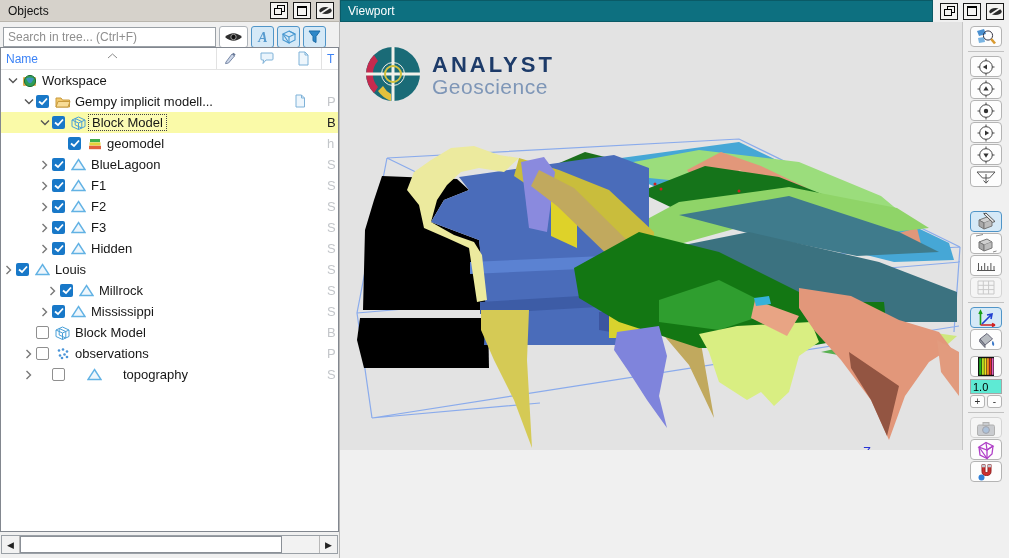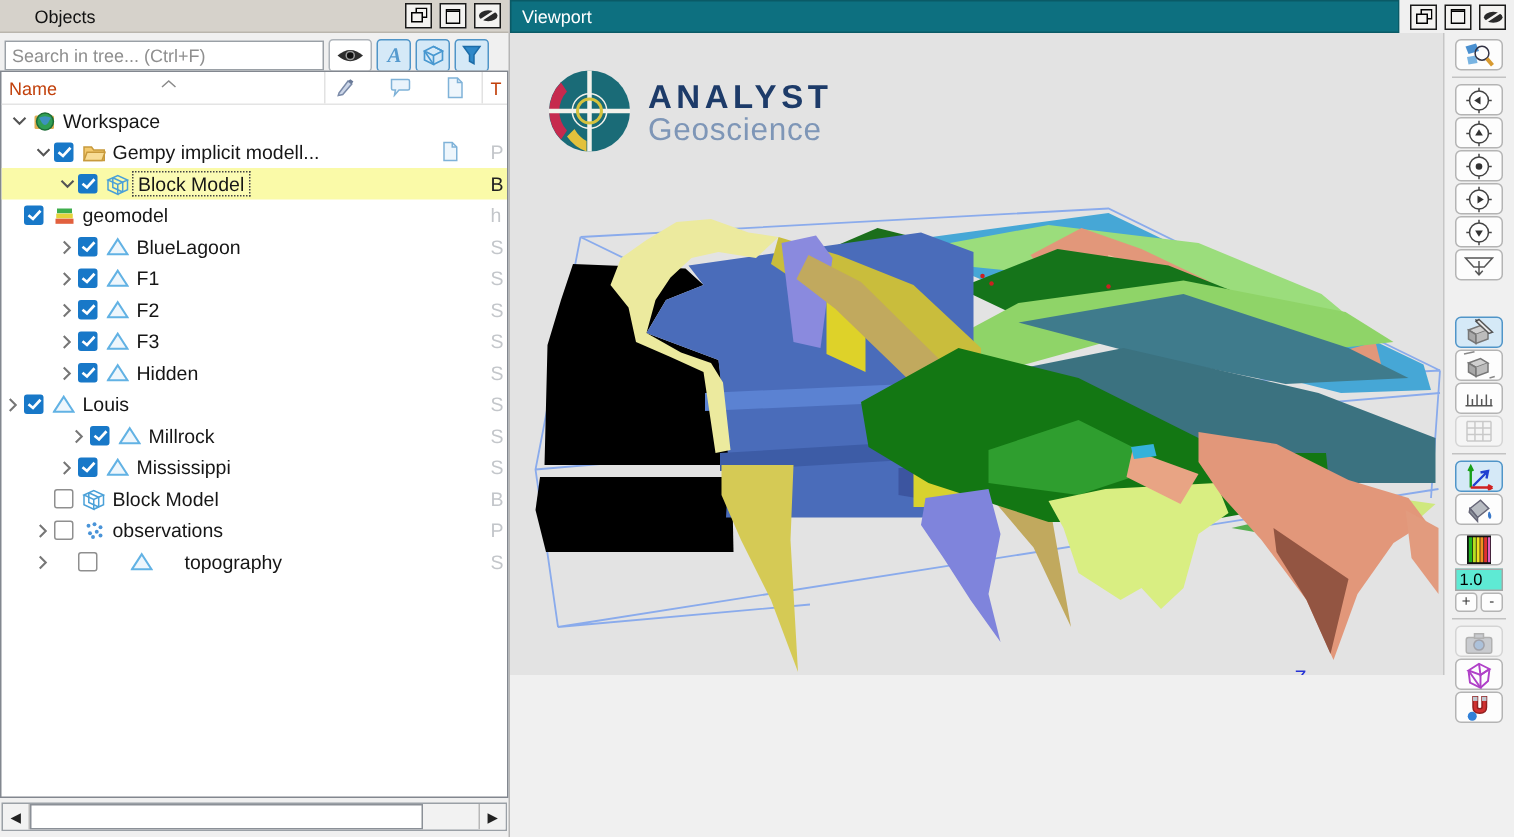--- a/index.html
+++ b/index.html
@@ -2,32 +2,32 @@
 <html><head>
 <meta charset="utf-8">
 <style>
   html,body{margin:0;padding:0;}
   body{width:1009px;height:558px;position:relative;overflow:hidden;
        background:#f0f0f0;font-family:"Liberation Sans",sans-serif;
        -webkit-font-smoothing:antialiased;}
   
   #left-panel{position:absolute;left:0;top:0;width:340px;height:558px;background:#f0f0f0;border-right:1px solid #b6b6b6;box-sizing:border-box;}
   .titlebar{height:22px;display:flex;align-items:center;box-sizing:border-box;}
-  #left-titlebar{background:#d6d2cb;border-bottom:1px solid #b9b5ad;padding-left:23px;}
+  #left-titlebar{background:#d6d2cb;border-bottom:1px solid #b9b5ad;padding-left:8px;}
   #left-titlebar .tb-title{font-size:12px;color:#111;flex:1;}
   .winbtn{width:18px;height:17px;border:1px solid #1a1a1a;background:#f4f3f1;margin-right:5px;display:flex;align-items:center;justify-content:center;box-sizing:border-box;}
   #search-row{height:25px;display:flex;align-items:center;padding:2px 3px;gap:3px;}
   #search-input{width:213px;height:20px;border:1px solid #9aa0a6;background:#fff;font-size:12px;padding:0 4px;box-sizing:border-box;font-family:"Liberation Sans",sans-serif;color:#333;}
   #search-input::placeholder{color:#8f8f8f;}
   .srchbtn{height:22px;border:1px solid #aeb4ba;border-radius:3px;background:#fff;display:flex;align-items:center;justify-content:center;box-sizing:border-box;}
   .srchbtn.wide{width:29px;}
   .srchbtn.sq{width:23px;}
   .srchbtn.active{background:#d5e9f7;border-color:#5095c8;}
   #tree-box{position:absolute;top:47px;left:0;width:339px;bottom:26px;background:#fff;border:1px solid #82878f;box-sizing:border-box;overflow:hidden;}
-  #tree-header{height:21px;border-bottom:1px solid #e4e4e4;position:relative;font-size:12px;color:#c2410c;}
+  #tree-header{height:21px;border-bottom:1px solid #e4e4e4;position:relative;font-size:12px;color:#3b82f6;}
   #tree-header .hname{position:absolute;left:5px;top:4px;}
   #tree-header .htype{position:absolute;left:326px;top:4px;}
   #tree-header .hsort{position:absolute;left:106px;top:0px;color:#777;}
   #tree-header .hico{position:absolute;top:3px;}
   .colline{position:absolute;top:0;width:1px;height:21px;background:#e2e2e2;}
   #tree-rows{position:relative;}
   .trow{height:21px;display:flex;align-items:center;position:relative;font-size:13px;color:#161616;box-sizing:border-box;}
   .trow.sel{background:#fafaa8;}
   .slot-exp{width:15px;height:15px;display:flex;align-items:center;justify-content:center;flex:none;}
   .slot-chk{width:13px;height:13px;border-radius:2px;margin-right:4px;flex:none;box-sizing:border-box;display:flex;align-items:center;justify-content:center;}
@@ -200,21 +200,21 @@
                 <path d="M2,5 L8.5,2 L15,5 L8.5,8 Z"></path>
                 <path d="M2,5 L2,11.5 L8.5,14.5 L8.5,8"></path>
                 <path d="M15,5 L15,11.5 L8.5,14.5"></path>
                 <path d="M5.2,3.5 L11.8,6.5 L11.8,13 M5.2,3.5 L5.2,10 L11.8,13"></path>
               </g>
             </svg>
           </span>
           <span class="tlabel editbox">Block Model</span>
           <span class="tletter dark">B</span>
         </div>
-        <div class="trow" style="">
+        <div class="trow" style="padding-left: 52px;">
           <span class="slot-exp"></span>
           <span class="slot-chk on">
             <svg width="10" height="9">
               <path d="M1,4.5 L4,7 L9,1.5" fill="none" stroke="#fff" stroke-width="1.8"></path>
             </svg>
           </span>
           <span class="slot-ico">
             <svg width="14" height="12">
               <rect x="2" y="1" width="10" height="3.2" fill="#3fae4c"></rect>
               <rect x="1.5" y="4.4" width="11" height="3.2" fill="#e5d33a"></rect>

